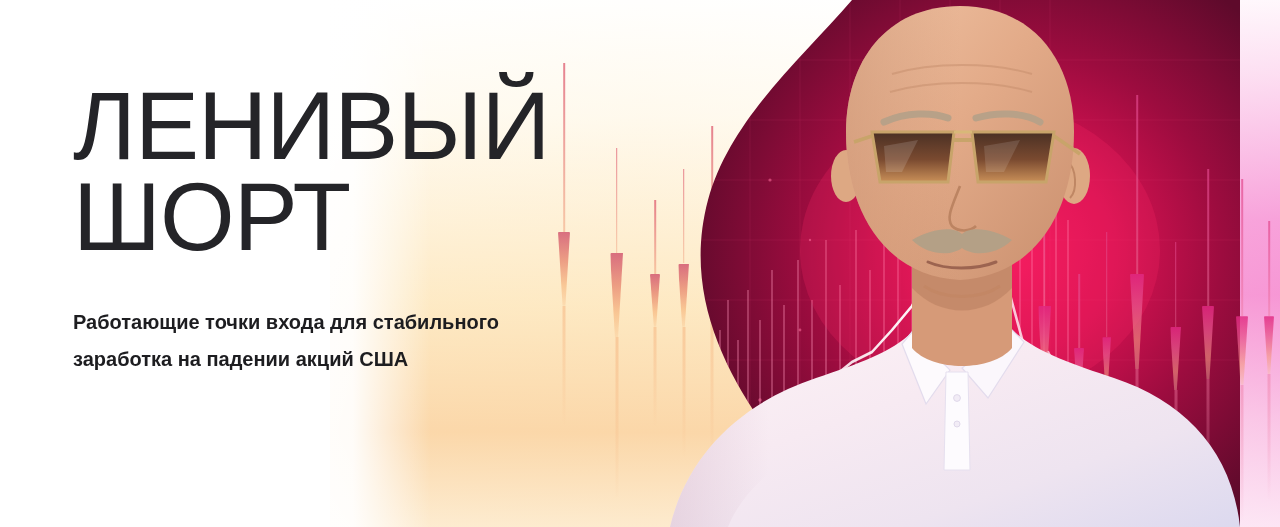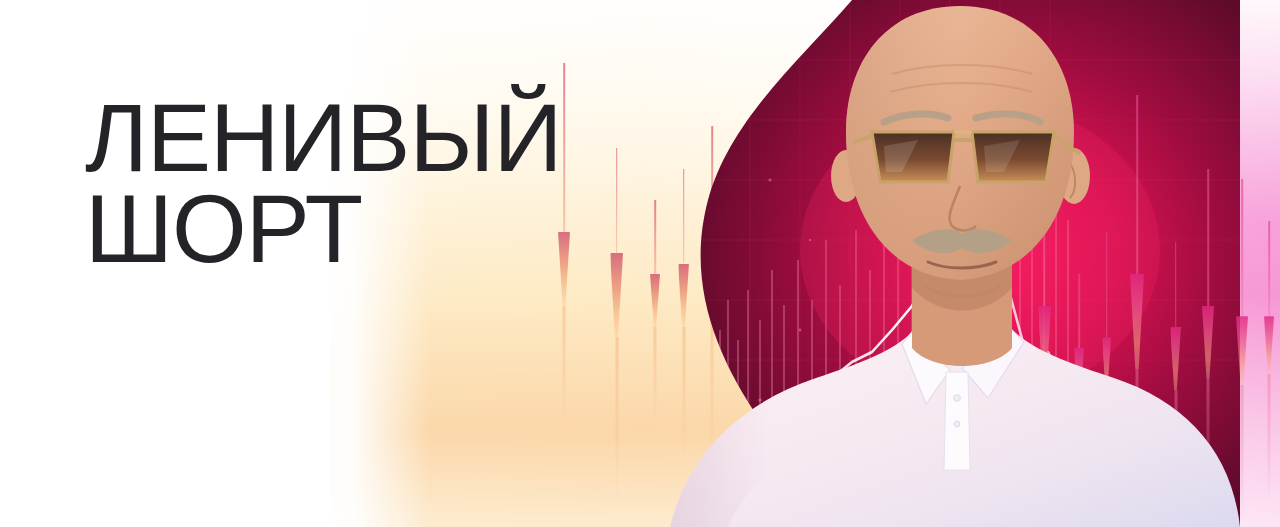--- a/index.html
+++ b/index.html
@@ -181,21 +181,21 @@
 
   .text-col {
     position: absolute;
     left: 73px;
     top: 0;
     width: 470px;
     z-index: 40;
   }
 
   .headline {
-    margin: 12px;
+    margin: 0;
     padding-top: 80px;
     font-family: "Liberation Sans", sans-serif;
     font-size: 96px;
     font-weight: 300;
     line-height: 0.95;
     letter-spacing: -1px;
     color: #242428;
     white-space: pre-line;
   }
 
@@ -502,15 +502,16 @@
     </svg>
   </div>
 
   <div class="bg-left-fade"></div>
 
   <div class="text-col">
     <h1 class="headline">ЛЕНИВЫЙ
 ШОРТ</h1>
 
 
+    <p class="body-text">Работающие точки входа для стабильного заработка на падении акций США</p>
   </div>
 
 </div>
 
 </body></html>

